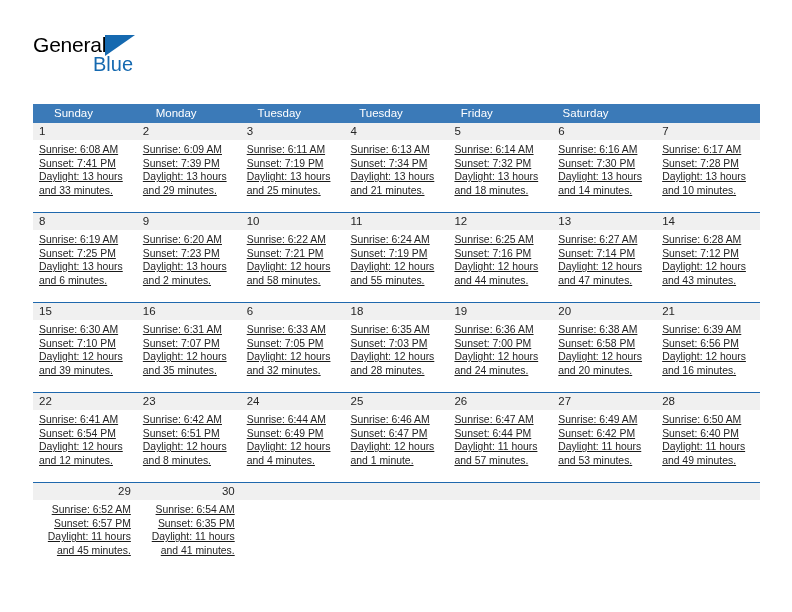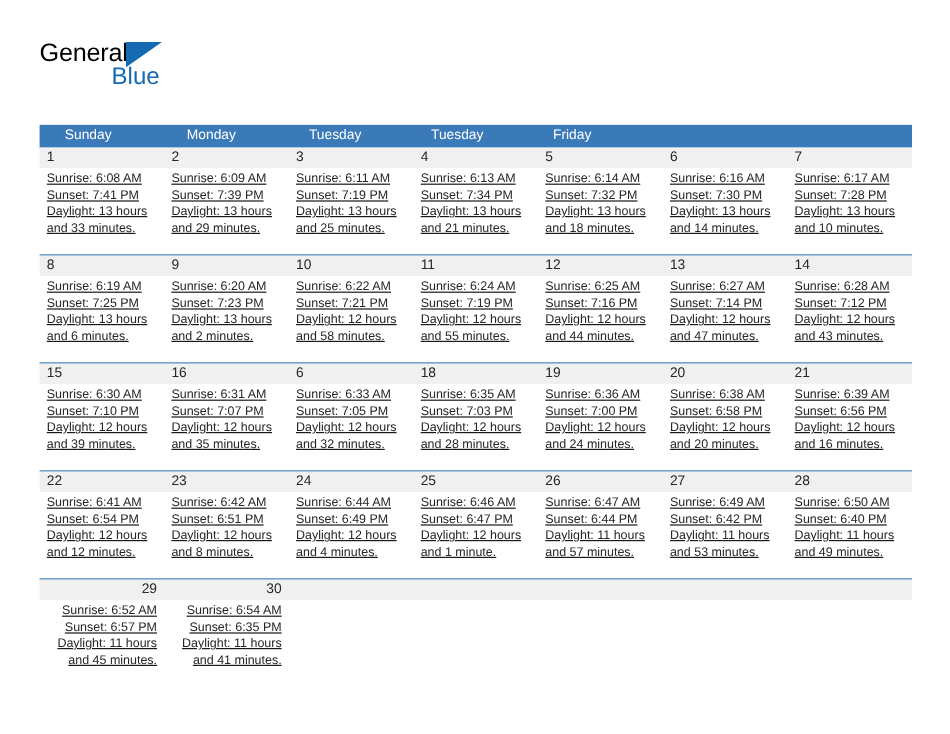--- a/index.html
+++ b/index.html
@@ -171,20 +171,21 @@
 
   </div>
 
   <div class="calendar">
     <div class="weekdays" id="weekday-row">
         <div class="weekday">Sunday</div>
         <div class="weekday">Monday</div>
         <div class="weekday">Tuesday</div>
         <div class="weekday">Tuesday</div>
         <div class="weekday">Friday</div>
+        <div class="weekday">Saturday</div>
       </div>
     <div id="weeks-container">
         <div class="week">
           <div class="daynum-band"></div>
           <div class="week-grid">
             <div class="cell">
               <div class="daynum">1</div>
               <div class="lines">
                 <div class="line">Sunrise: 6:08 AM</div>
                 <div class="line">Sunset: 7:41 PM</div>

